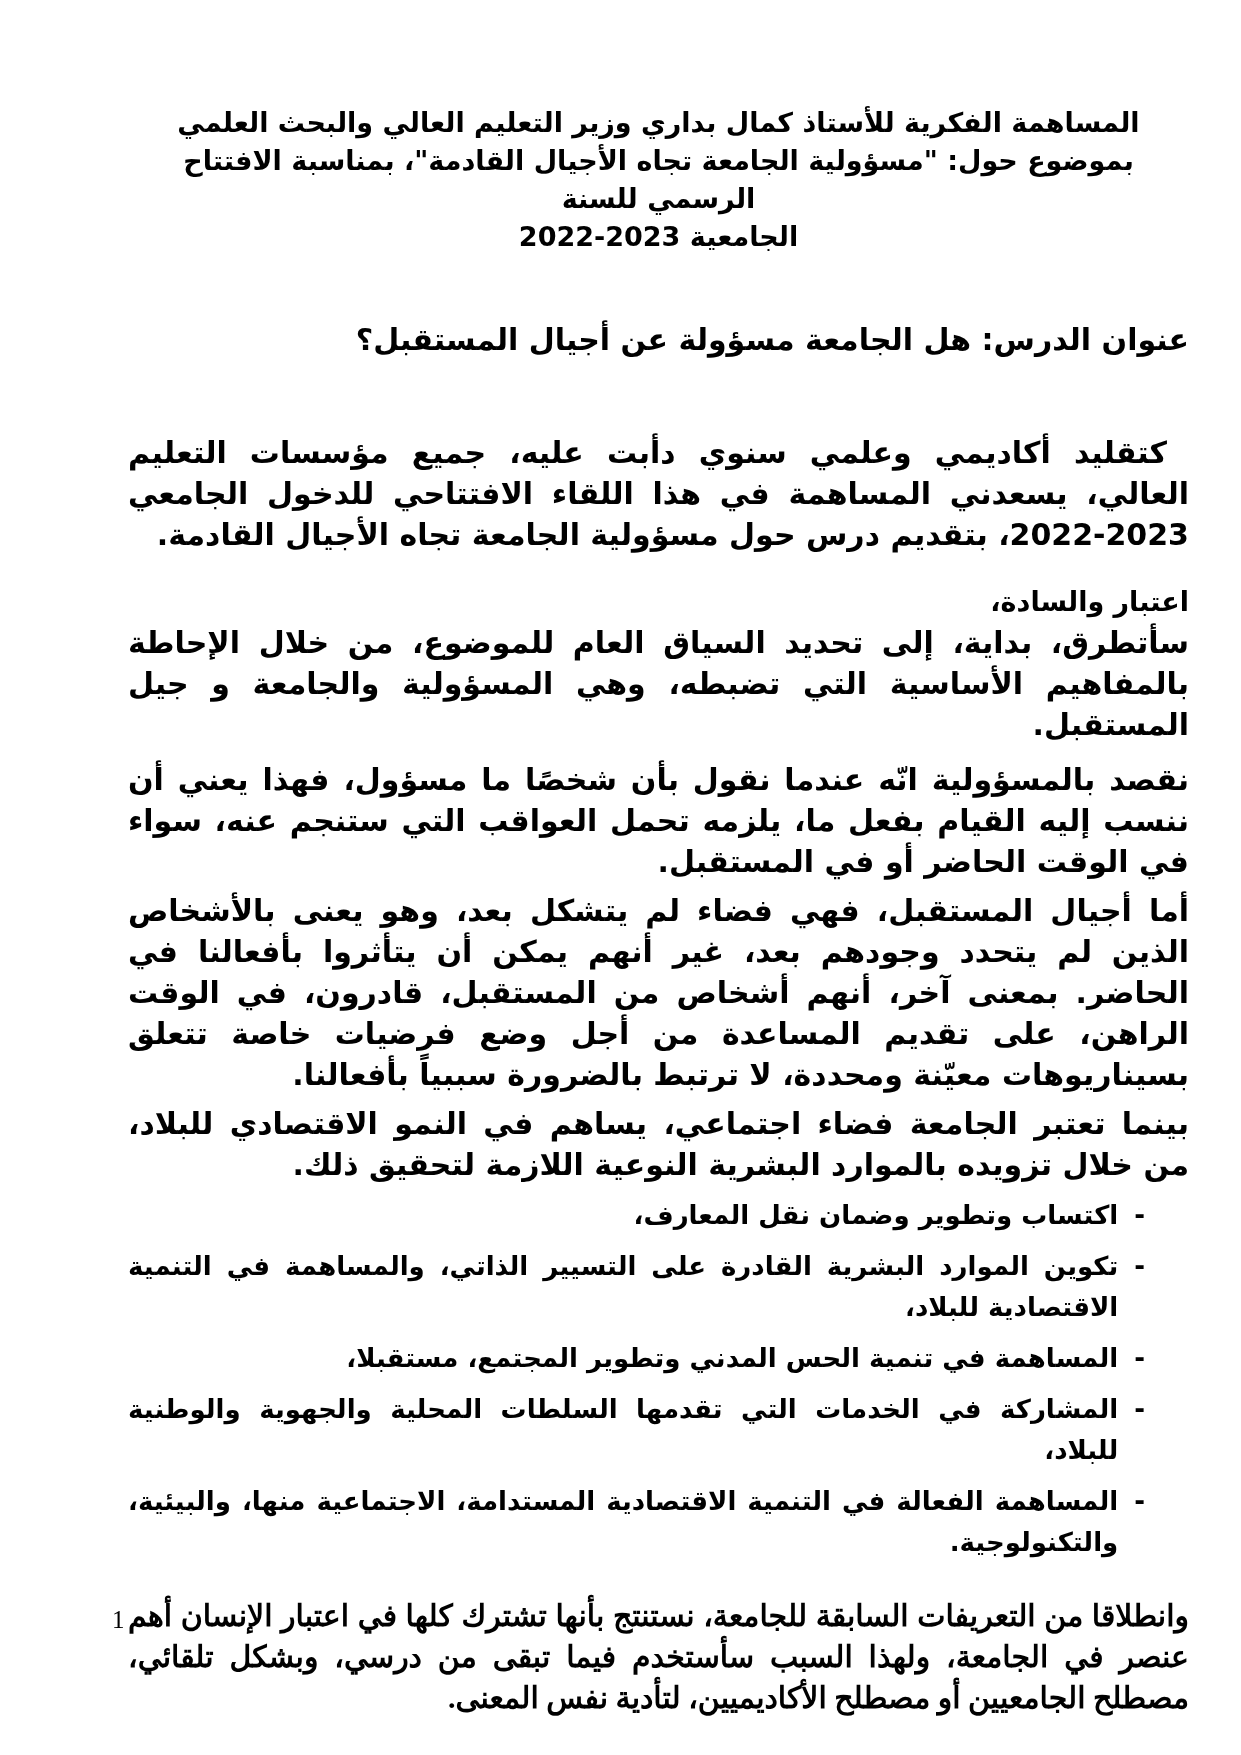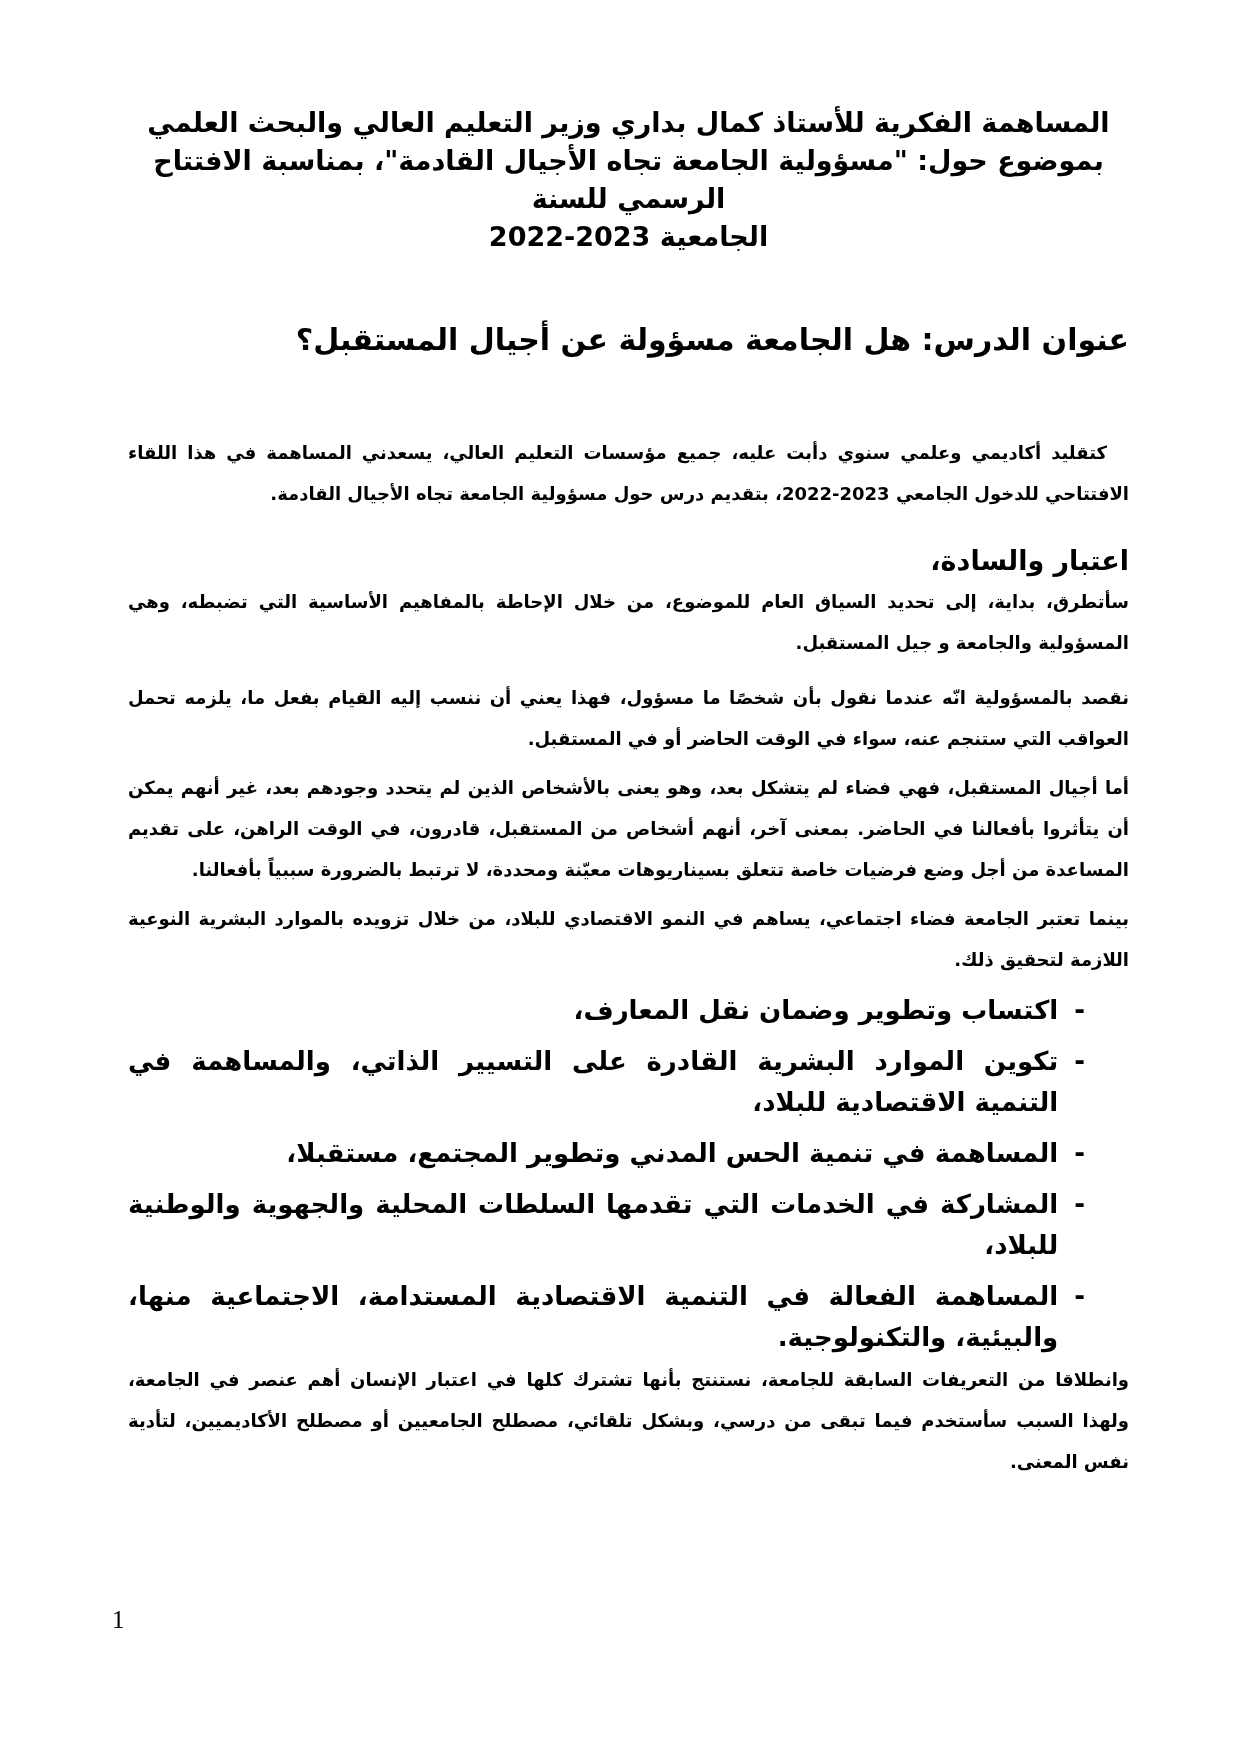--- a/index.html
+++ b/index.html
@@ -8,38 +8,38 @@
     background:#ffffff;
     position:relative;
     overflow:hidden;
     margin:0 auto;
     font-family:"DejaVu Sans", sans-serif;
     color:#000;
   }
   .content {
     position:absolute; top:0; left:16px; right:0;
     box-sizing:border-box;
-    padding:104px 112px 0 112px;
+    padding:104px 52px 0 112px;
     direction:rtl;
   }
   .doc-header {
     text-align:center;
     font-weight:bold;
     font-size:27px;
     line-height:38px;
   }
   .doc-title {
     margin-top:62px;
     text-align:right;
     font-weight:bold;
     font-size:30px;
     line-height:44px;
   }
   .para {
-    font-size:18px;
+    font-size:30px;
     font-weight:bold;
     line-height:41px;
     text-align:justify;
   }
   .p-intro { margin-top:70px; text-indent:22px; }
   .heading {
     margin-top:26px;
     font-size:27px;
     font-weight:bold;
     line-height:41px;
@@ -54,21 +54,21 @@
     display:flex;
     column-gap:16px;
     padding-right:44px;
     margin-top:10px;
     font-size:26px;
     font-weight:bold;
     line-height:41px;
   }
   .bullet .dash { flex:0 0 auto; }
   .bullet .btext { flex:1 1 auto; text-align:justify; }
-  .p-conclusion { margin-top:1px; }
+  .p-conclusion { margin-top:32px;font-family:Liberation Serif, serif; }
   .page-number {
     position:absolute;
     left:112px; top:1606px;
     font-family:"Liberation Serif", serif;
     font-size:25px;
     color:#000;
   }
 </style>
 </head>
 <body>

